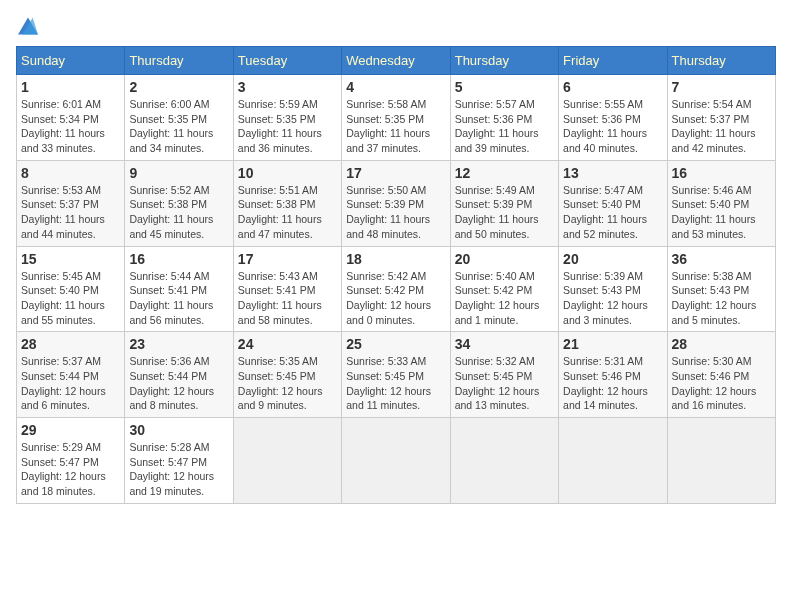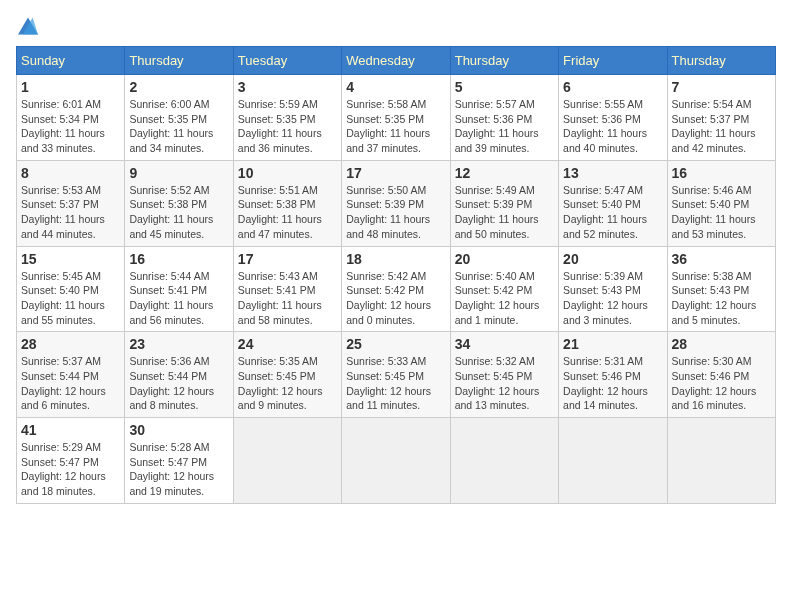--- a/index.html
+++ b/index.html
@@ -235,21 +235,21 @@
           <span class="day-number">21</span>
           <div class="day-info">Sunrise: 5:31 AM<br>Sunset: 5:46 PM<br>Daylight: 12 hours and 14 minutes.</div>
         </td>
         <td>
           <span class="day-number">28</span>
           <div class="day-info">Sunrise: 5:30 AM<br>Sunset: 5:46 PM<br>Daylight: 12 hours and 16 minutes.</div>
         </td>
       </tr>
       <tr>
         <td>
-          <span class="day-number">41</span>
+          <span class="day-number">29</span>
           <div class="day-info">Sunrise: 5:29 AM<br>Sunset: 5:47 PM<br>Daylight: 12 hours and 18 minutes.</div>
         </td>
         <td>
           <span class="day-number">30</span>
           <div class="day-info">Sunrise: 5:28 AM<br>Sunset: 5:47 PM<br>Daylight: 12 hours and 19 minutes.</div>
         </td>
         <td class="empty"></td>
         <td class="empty"></td>
         <td class="empty"></td>
         <td class="empty"></td>

